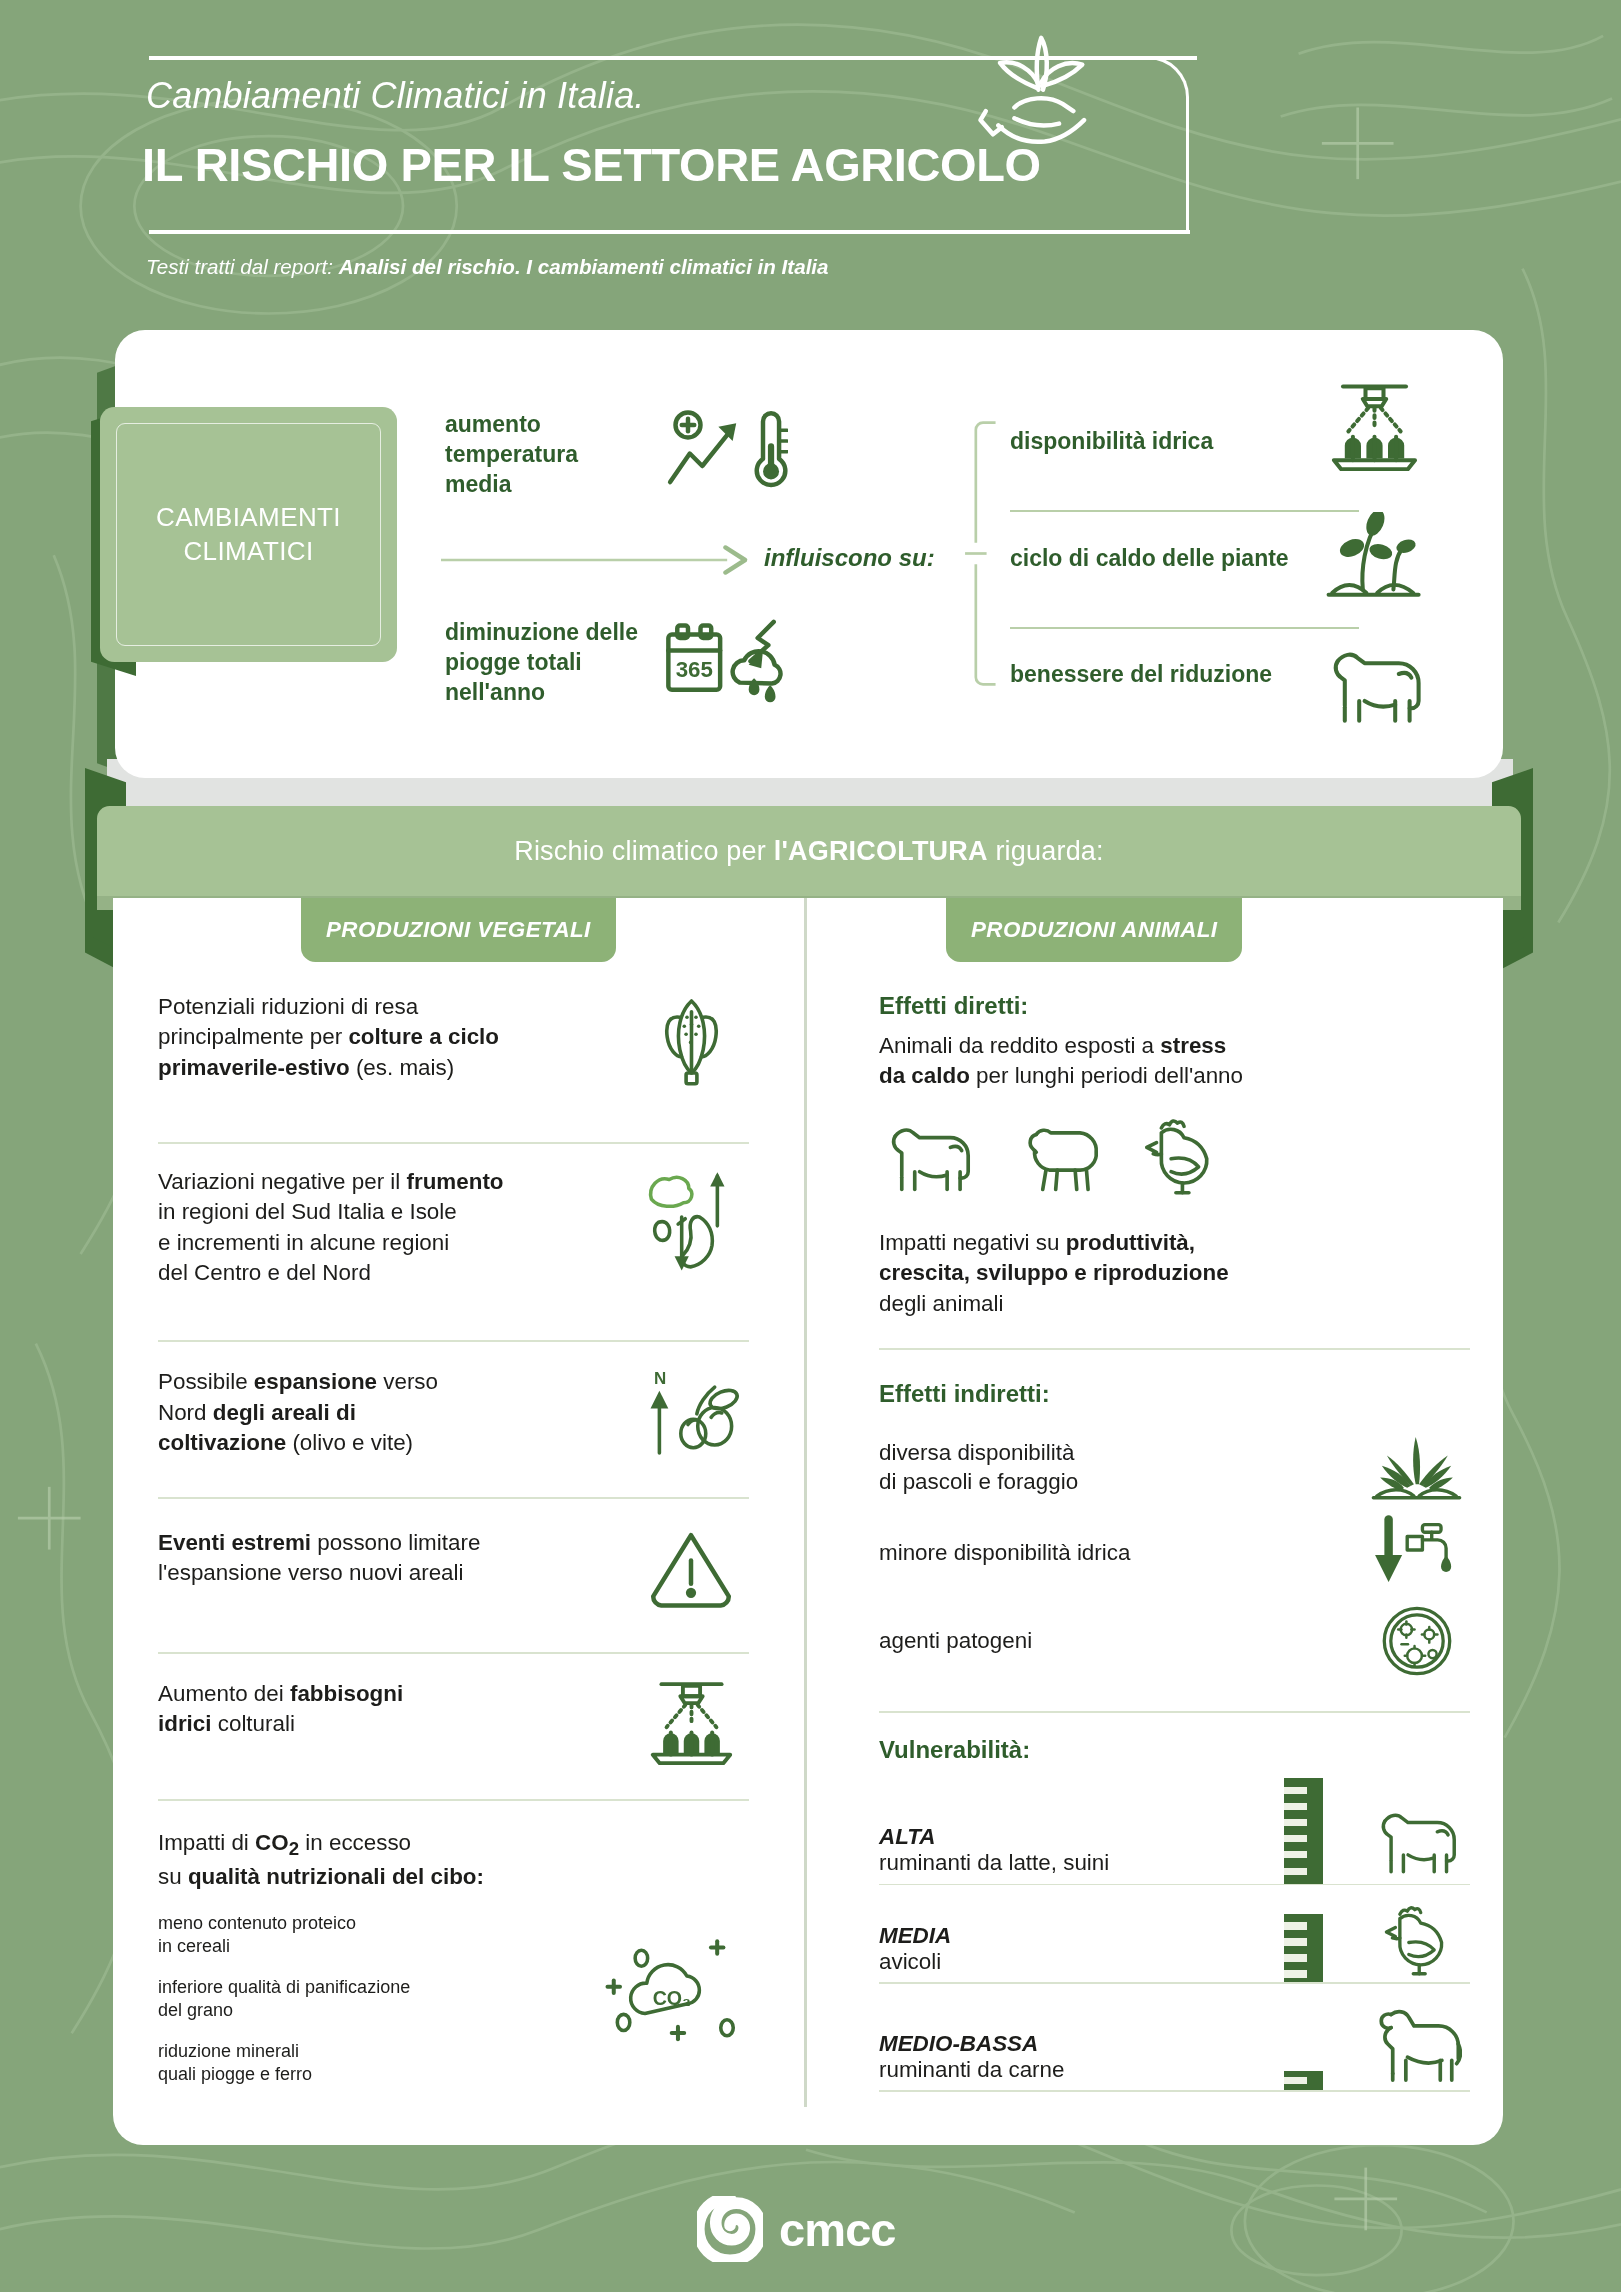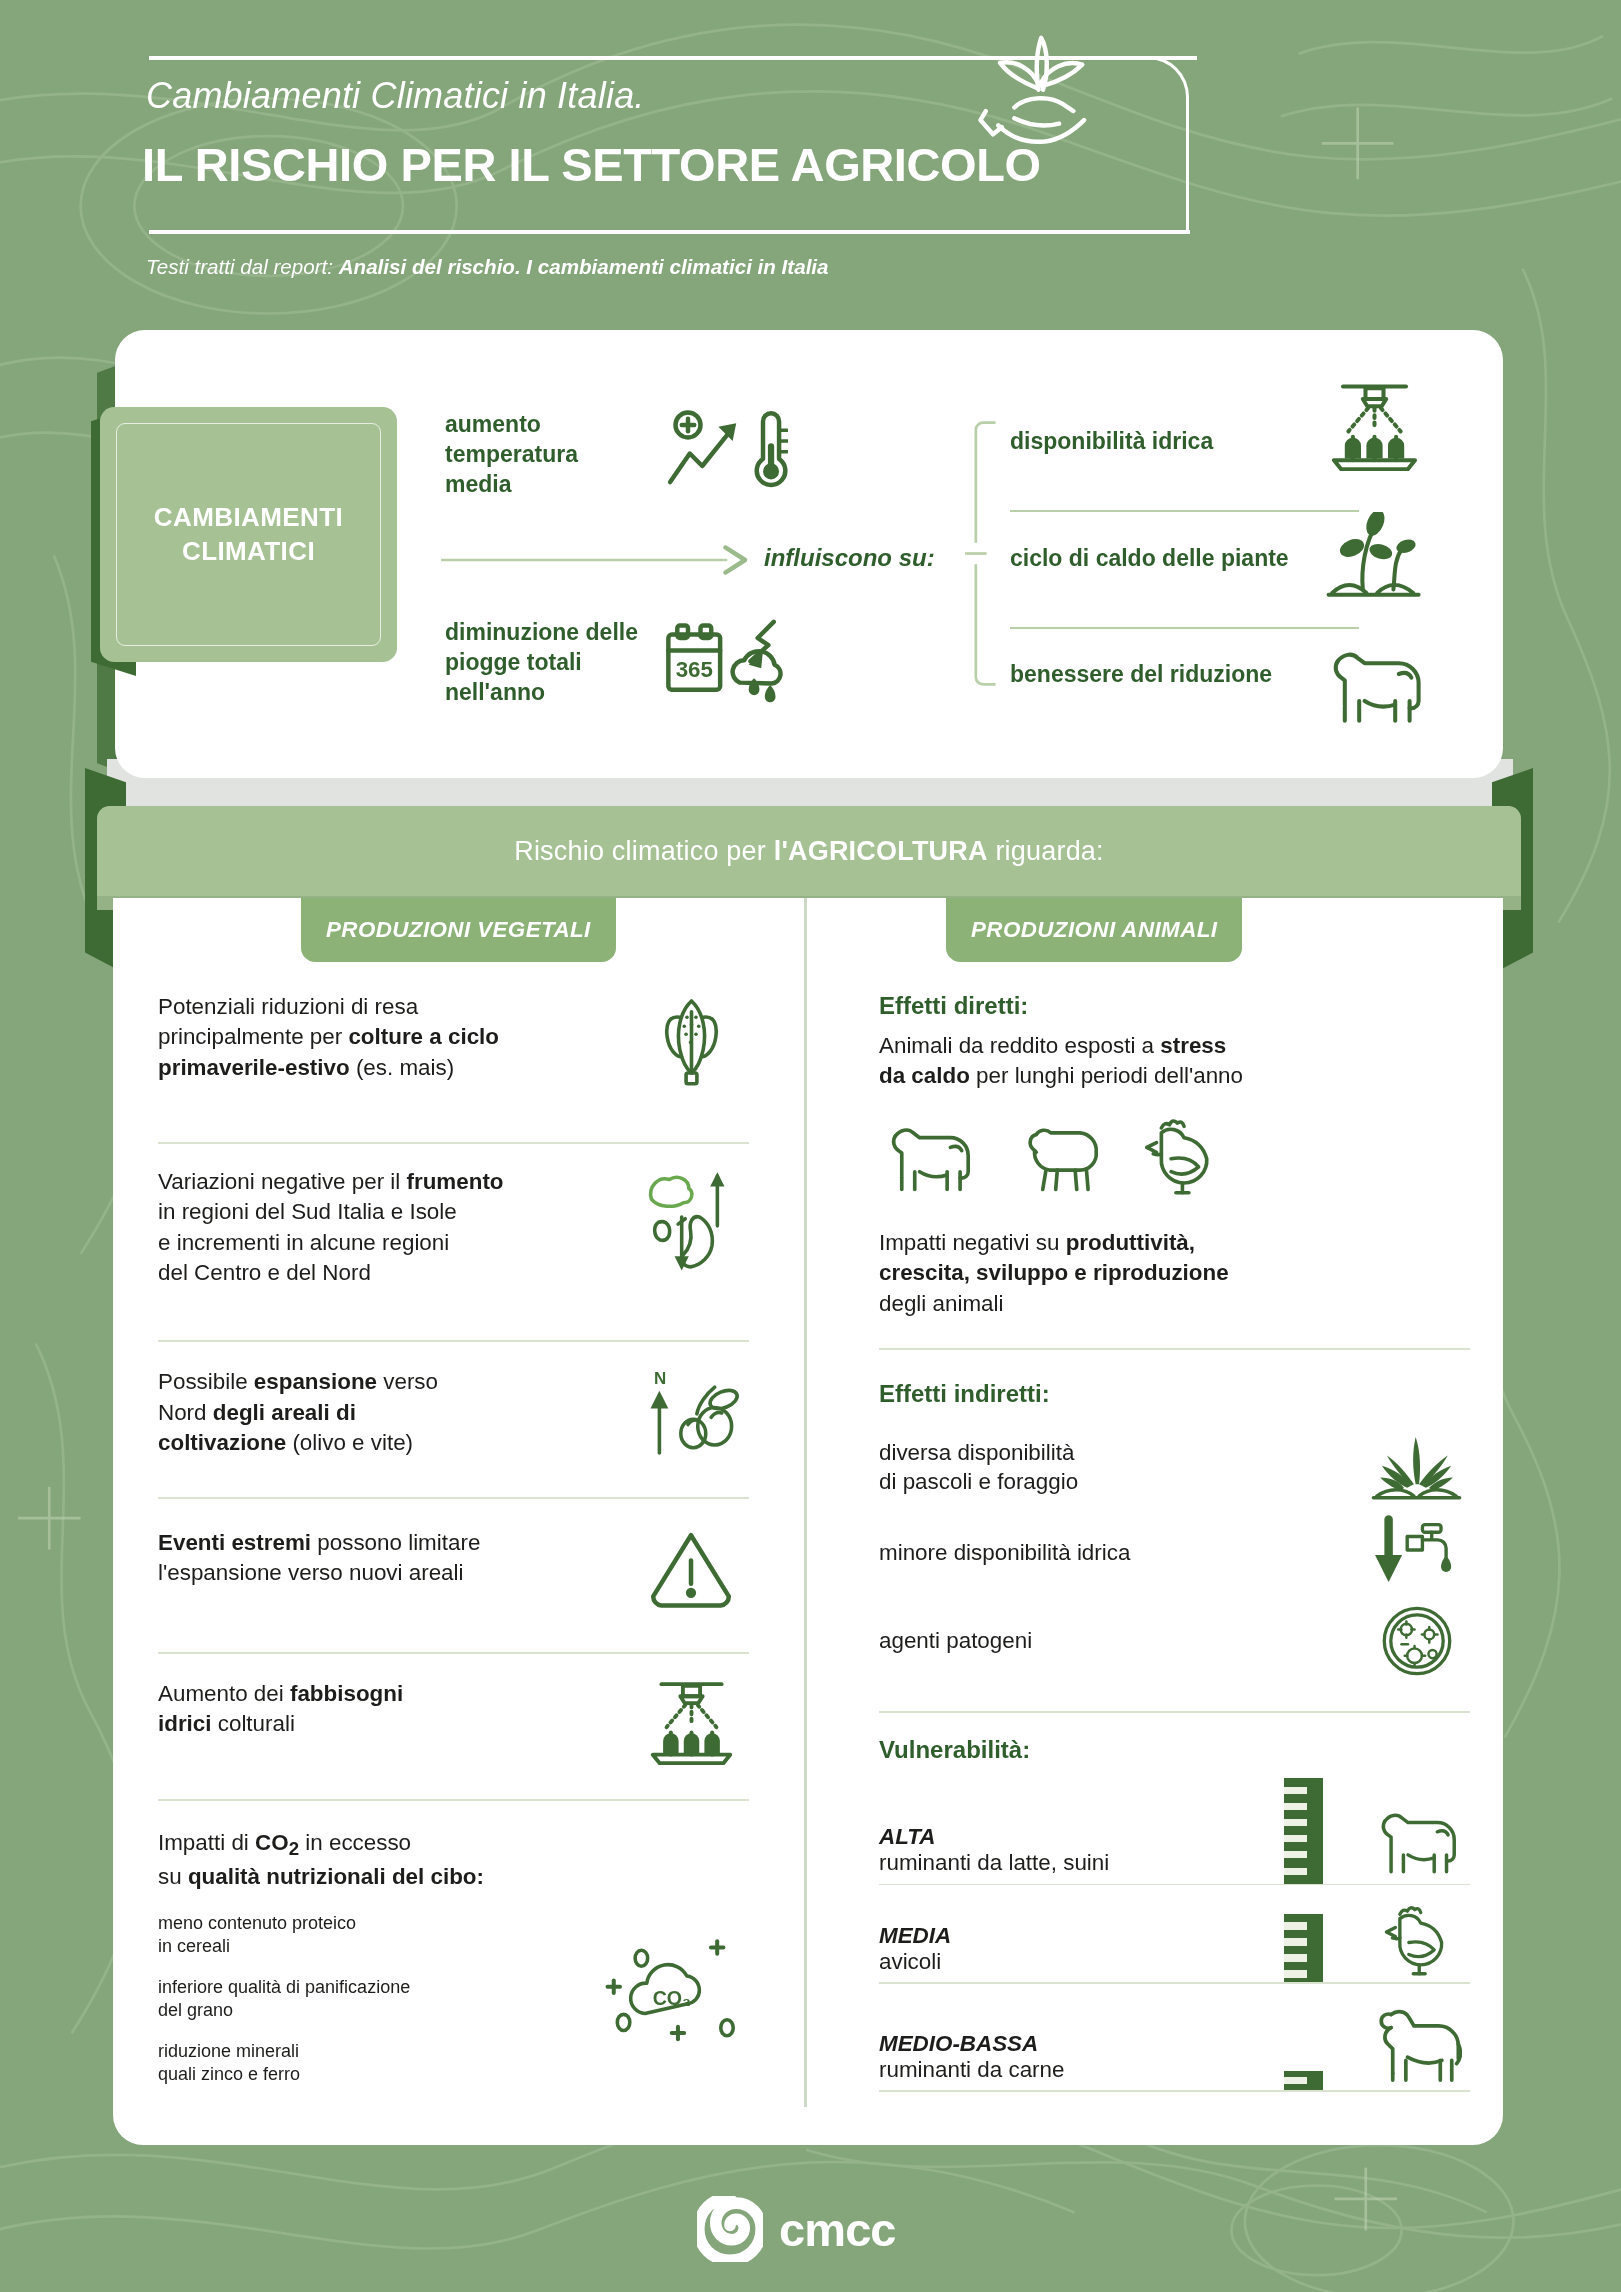--- a/index.html
+++ b/index.html
@@ -126,21 +126,21 @@
   #cc-badge-inner {
     position: absolute;
     left: 16px; top: 16px;
     right: 16px; bottom: 16px;
     border: 1.8px solid rgba(255,255,255,.72);
     border-radius: 9px;
   }
   #cc-badge-label {
     position: relative;
     font-size: 26px;
-    font-weight: bold;
+    font-weight: normal;
     color: #ffffff;
     text-align: center;
     line-height: 1.28;
     letter-spacing: 0.4px;
     z-index: 2;
   }
 
   .p1-lbl {
     position: absolute;
     z-index: 6;
@@ -616,21 +616,21 @@
         <div class="sub-bullet" style="margin-bottom:18px;">
           <span>meno contenuto proteico</span><br>
           <span>in cereali</span>
         </div>
         <div class="sub-bullet" style="margin-bottom:18px;">
           <span>inferiore qualità di panificazione</span><br>
           <span>del grano</span>
         </div>
         <div class="sub-bullet">
           <span>riduzione minerali</span><br>
-          <span>quali zinco e ferro</span>
+          <span>quali piogge e ferro</span>
         </div>
       </div>
       <div style="flex:0 0 152px; display:flex; justify-content:center; padding-top:23px;">
         <svg viewBox="0 0 160 120" width="143" height="107">
           <g fill="none" stroke="#3e6b34" stroke-width="4" stroke-linecap="round" stroke-linejoin="round">
             <path d="M48 88 a17 17 0 0 1 2 -34 a24 24 0 0 1 45 -8 a16 16 0 0 1 14 16 a15 15 0 0 1 -13 15 z"></path>
             <text x="78" y="78" font-family="Liberation Sans, sans-serif" font-size="22" font-weight="bold" fill="#3e6b34" stroke="none" text-anchor="middle">CO₂</text>
             <ellipse cx="44" cy="26" rx="7" ry="9"></ellipse>
             <ellipse cx="24" cy="98" rx="7" ry="9"></ellipse>
             <ellipse cx="140" cy="104" rx="7" ry="9"></ellipse>

